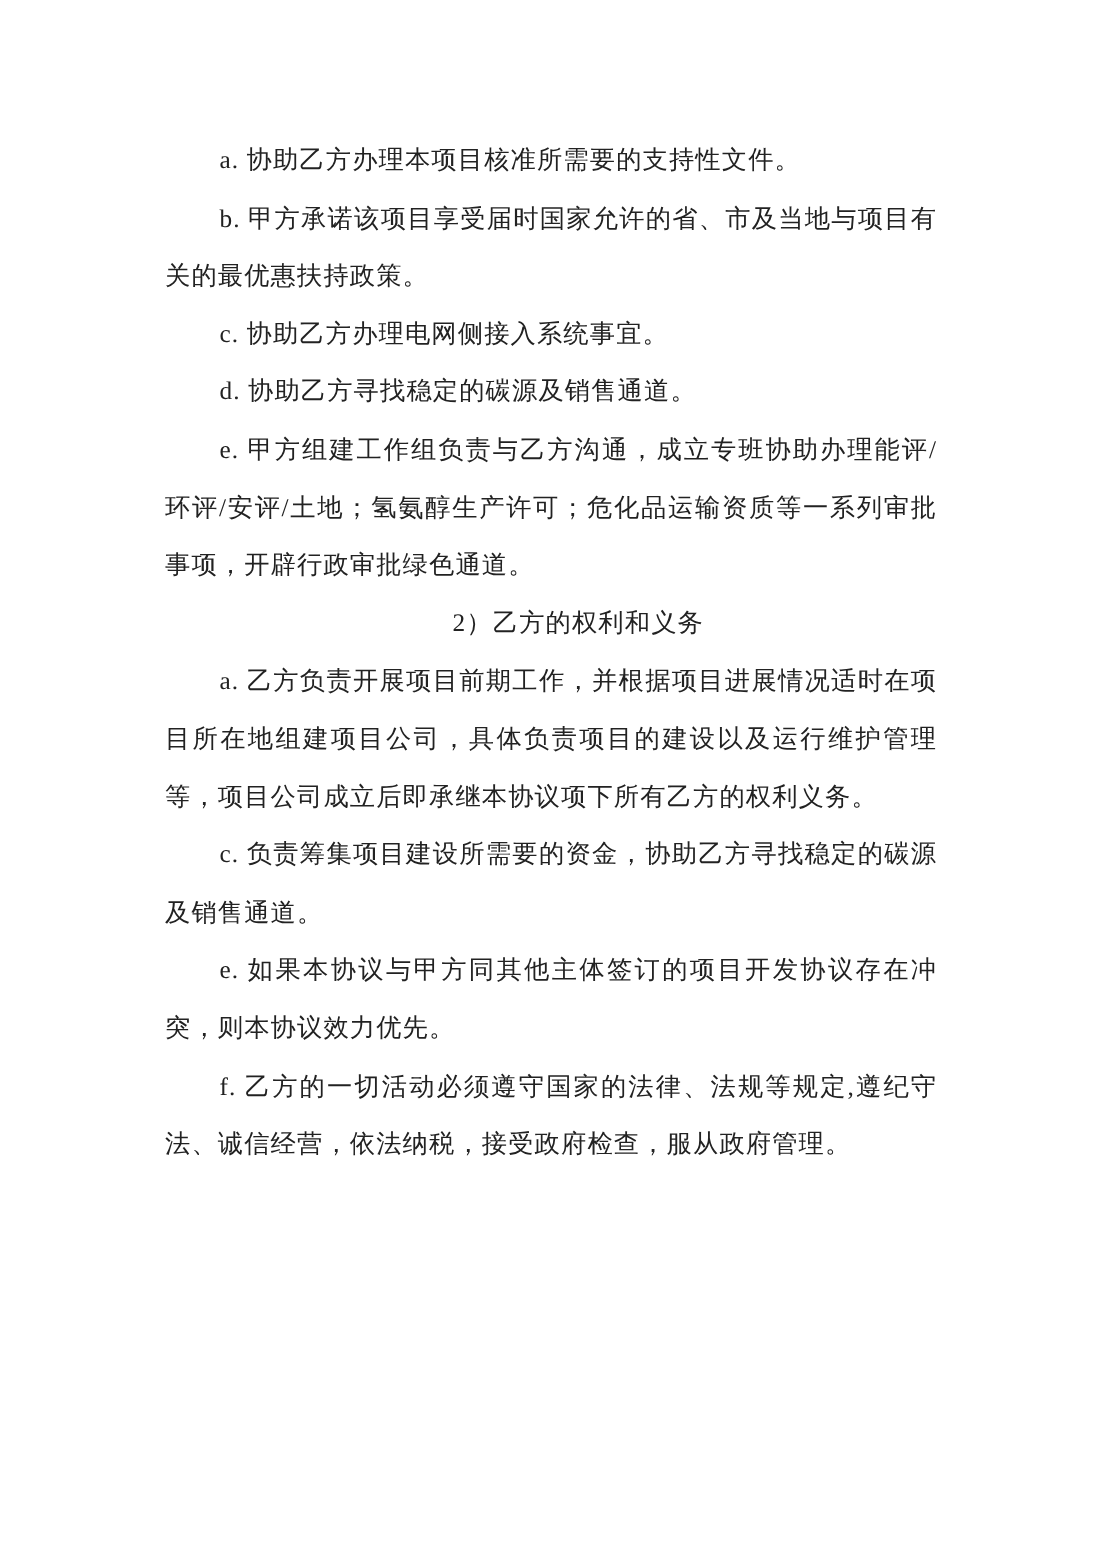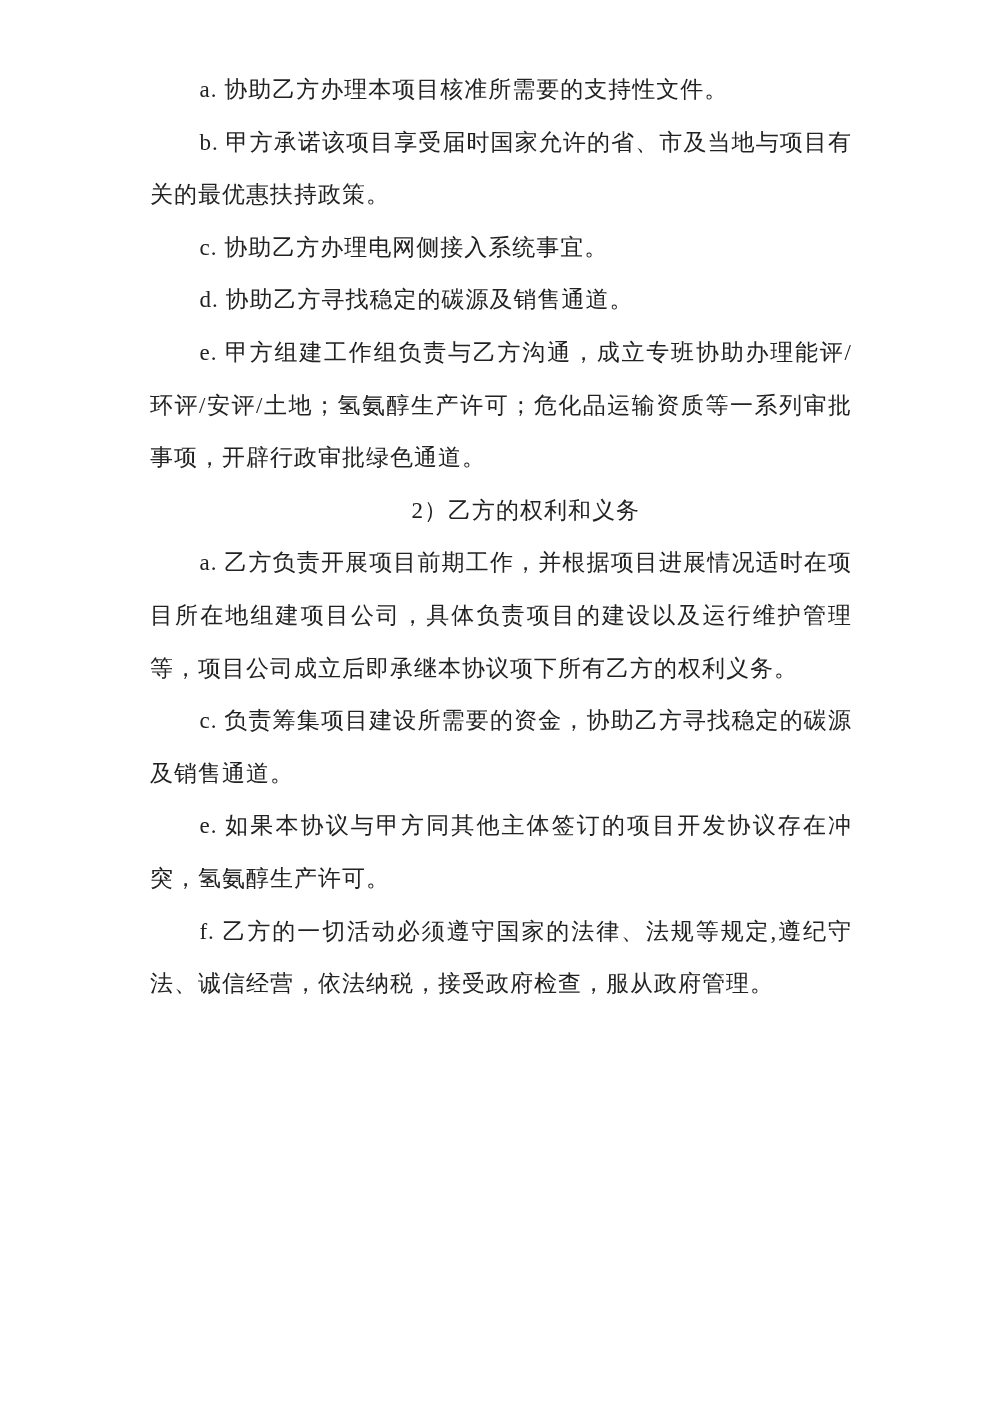--- a/index.html
+++ b/index.html
@@ -10,21 +10,21 @@
   body {
     width: 1000px;
     height: 1414px;
     font-family: "Liberation Serif", "DejaVu Serif", serif;
     overflow: hidden;
   }
   .page {
     box-sizing: border-box;
     width: 1000px;
     height: 1414px;
-    padding: 64px 148px 0 150px;
+    padding: 120px 148px 0 150px;
     background: #ffffff;
     color: #222222;
   }
   .para {
     margin: 0;
     font-size: 23px;
     line-height: 52.6px;
     letter-spacing: 1px;
     text-align: justify;
     text-indent: 2.15em;
@@ -39,15 +39,15 @@
 
 <div class="page">
   <p class="para">a. 协助乙方办理本项目核准所需要的支持性文件。</p>
   <p class="para">b. 甲方承诺该项目享受届时国家允许的省、市及当地与项目有关的最优惠扶持政策。</p>
   <p class="para">c. 协助乙方办理电网侧接入系统事宜。</p>
   <p class="para">d. 协助乙方寻找稳定的碳源及销售通道。</p>
   <p class="para">e. 甲方组建工作组负责与乙方沟通，成立专班协助办理能评/环评/安评/土地；氢氨醇生产许可；危化品运输资质等一系列审批事项，开辟行政审批绿色通道。</p>
   <p class="para heading">2）乙方的权利和义务</p>
   <p class="para">a. 乙方负责开展项目前期工作，并根据项目进展情况适时在项目所在地组建项目公司，具体负责项目的建设以及运行维护管理等，项目公司成立后即承继本协议项下所有乙方的权利义务。</p>
   <p class="para">c. 负责筹集项目建设所需要的资金，协助乙方寻找稳定的碳源及销售通道。</p>
-  <p class="para">e. 如果本协议与甲方同其他主体签订的项目开发协议存在冲突，氢氨醇生产许可。</p>
+  <p class="para">e. 如果本协议与甲方同其他主体签订的项目开发协议存在冲突，则本协议效力优先。</p>
   <p class="para">f. 乙方的一切活动必须遵守国家的法律、法规等规定,遵纪守法、诚信经营，依法纳税，接受政府检查，服从政府管理。</p>
 </div>
 
 </body></html>

